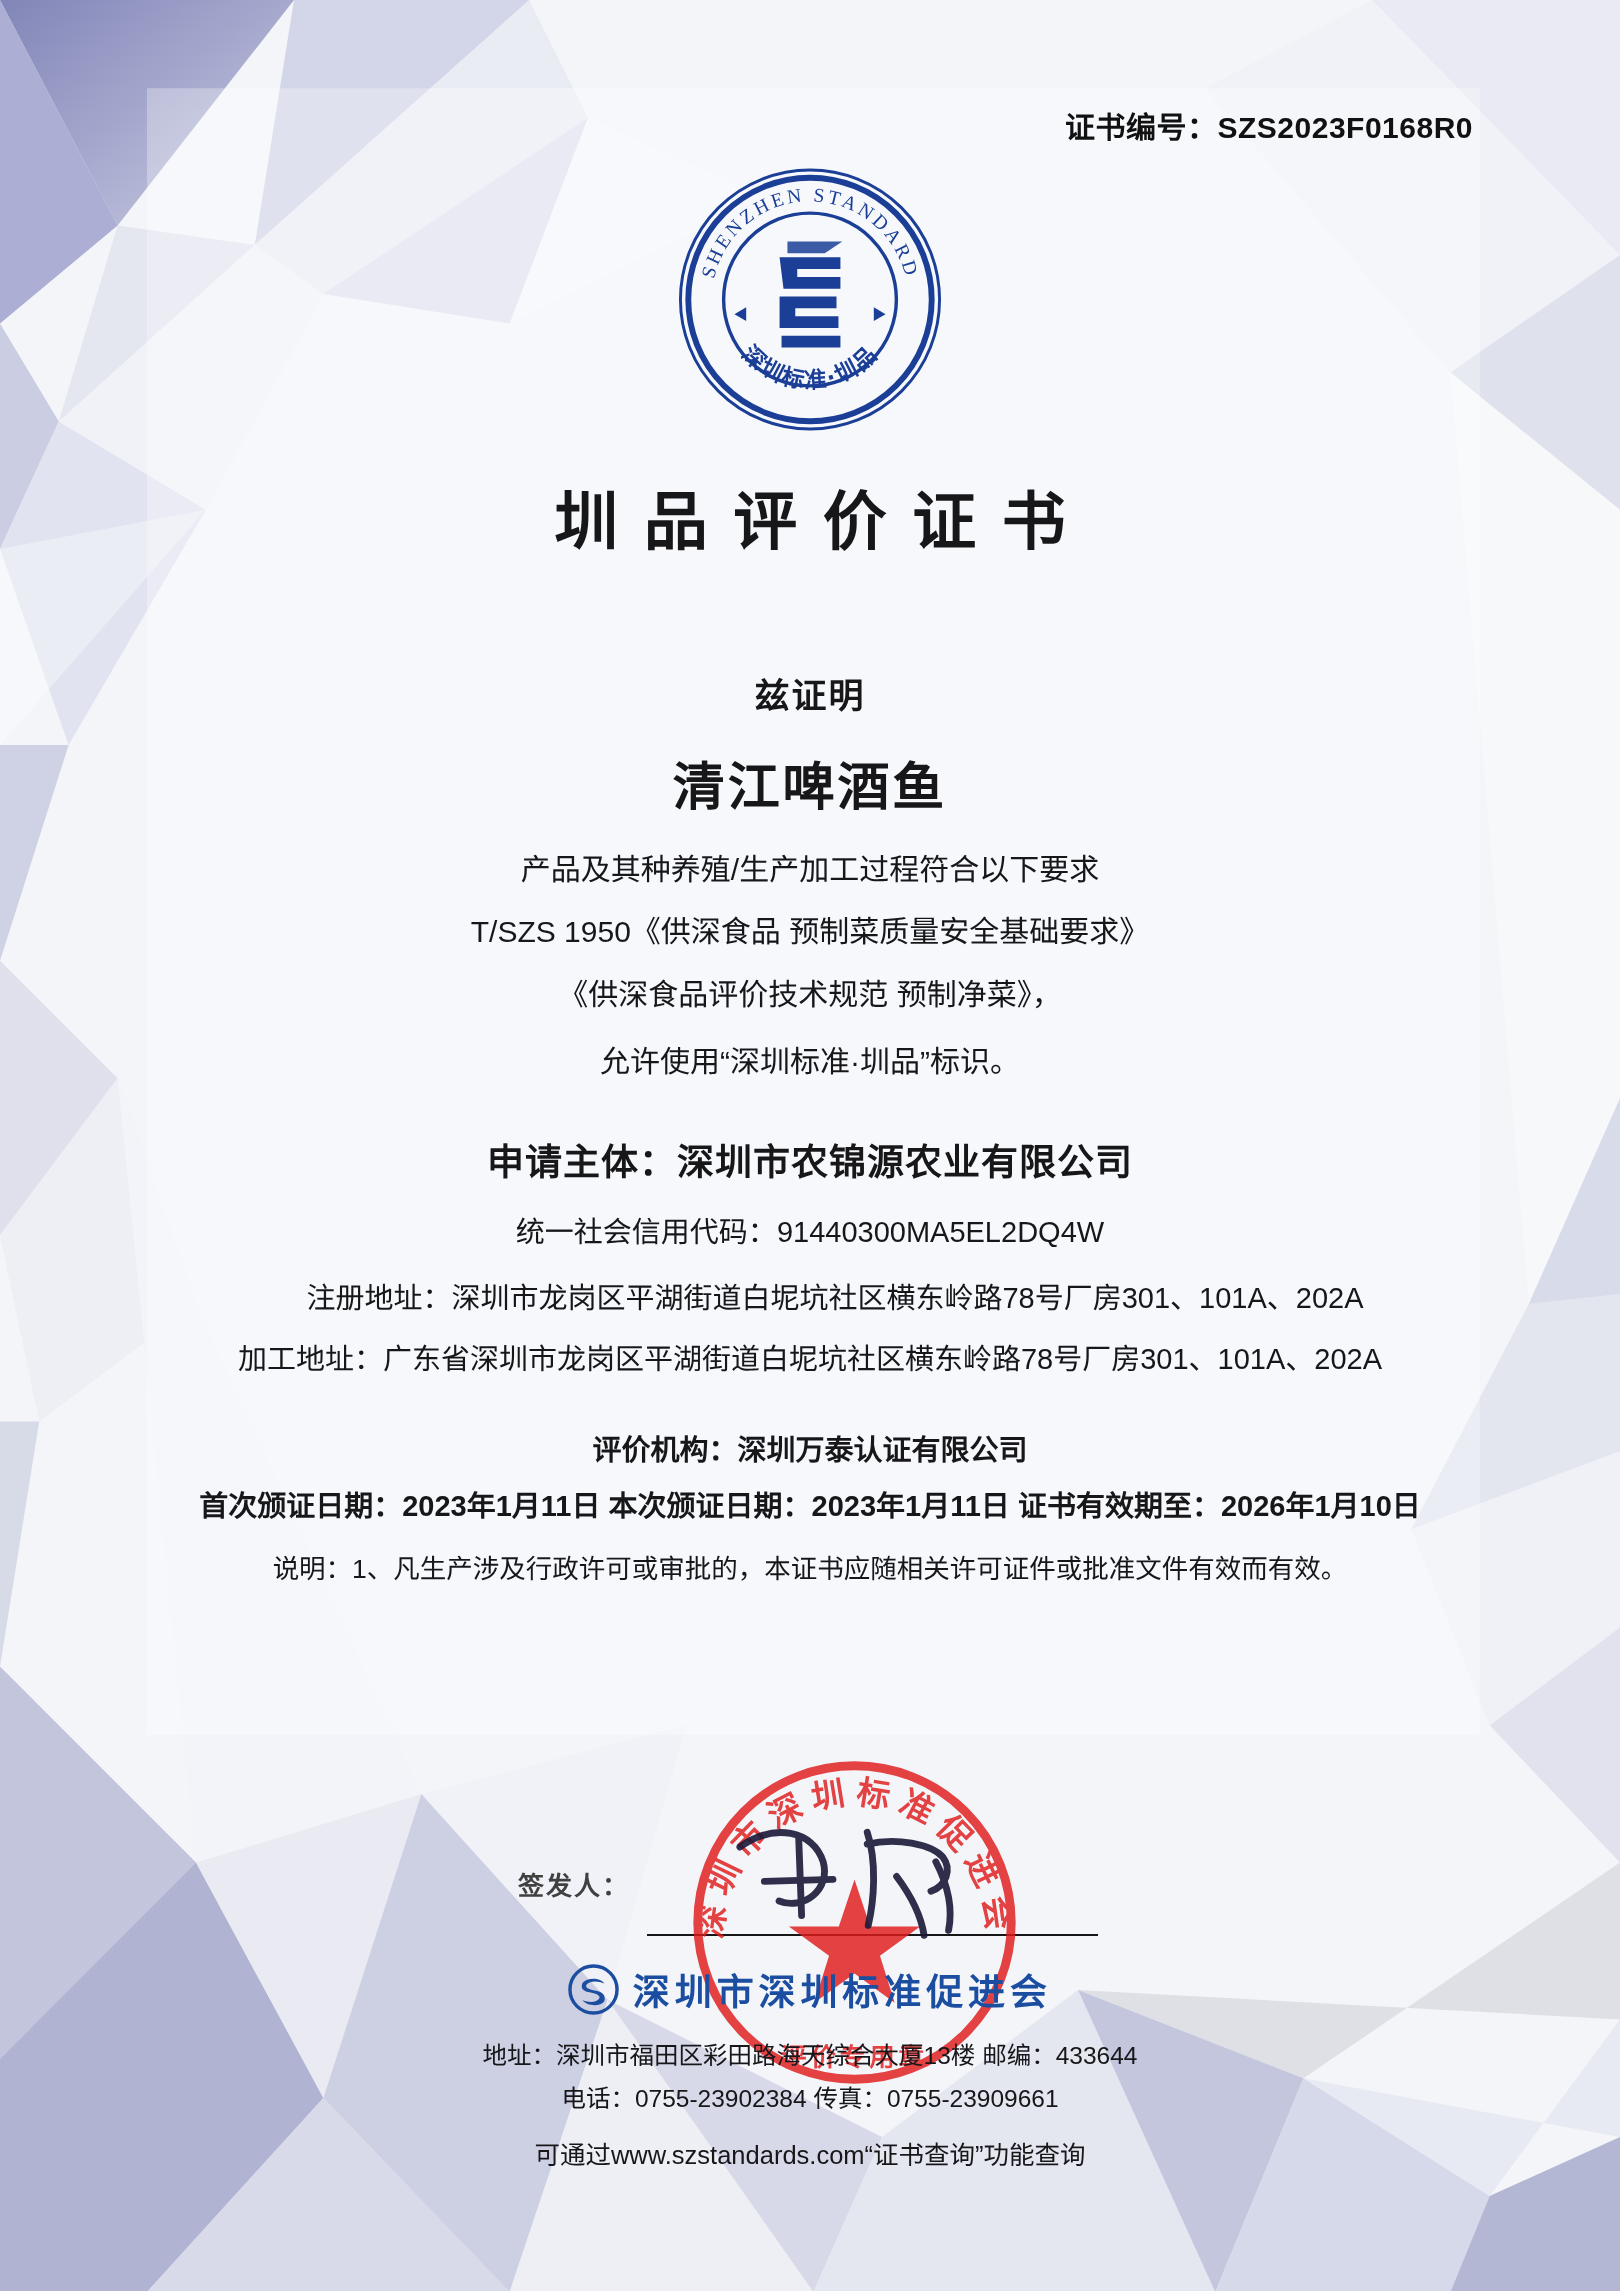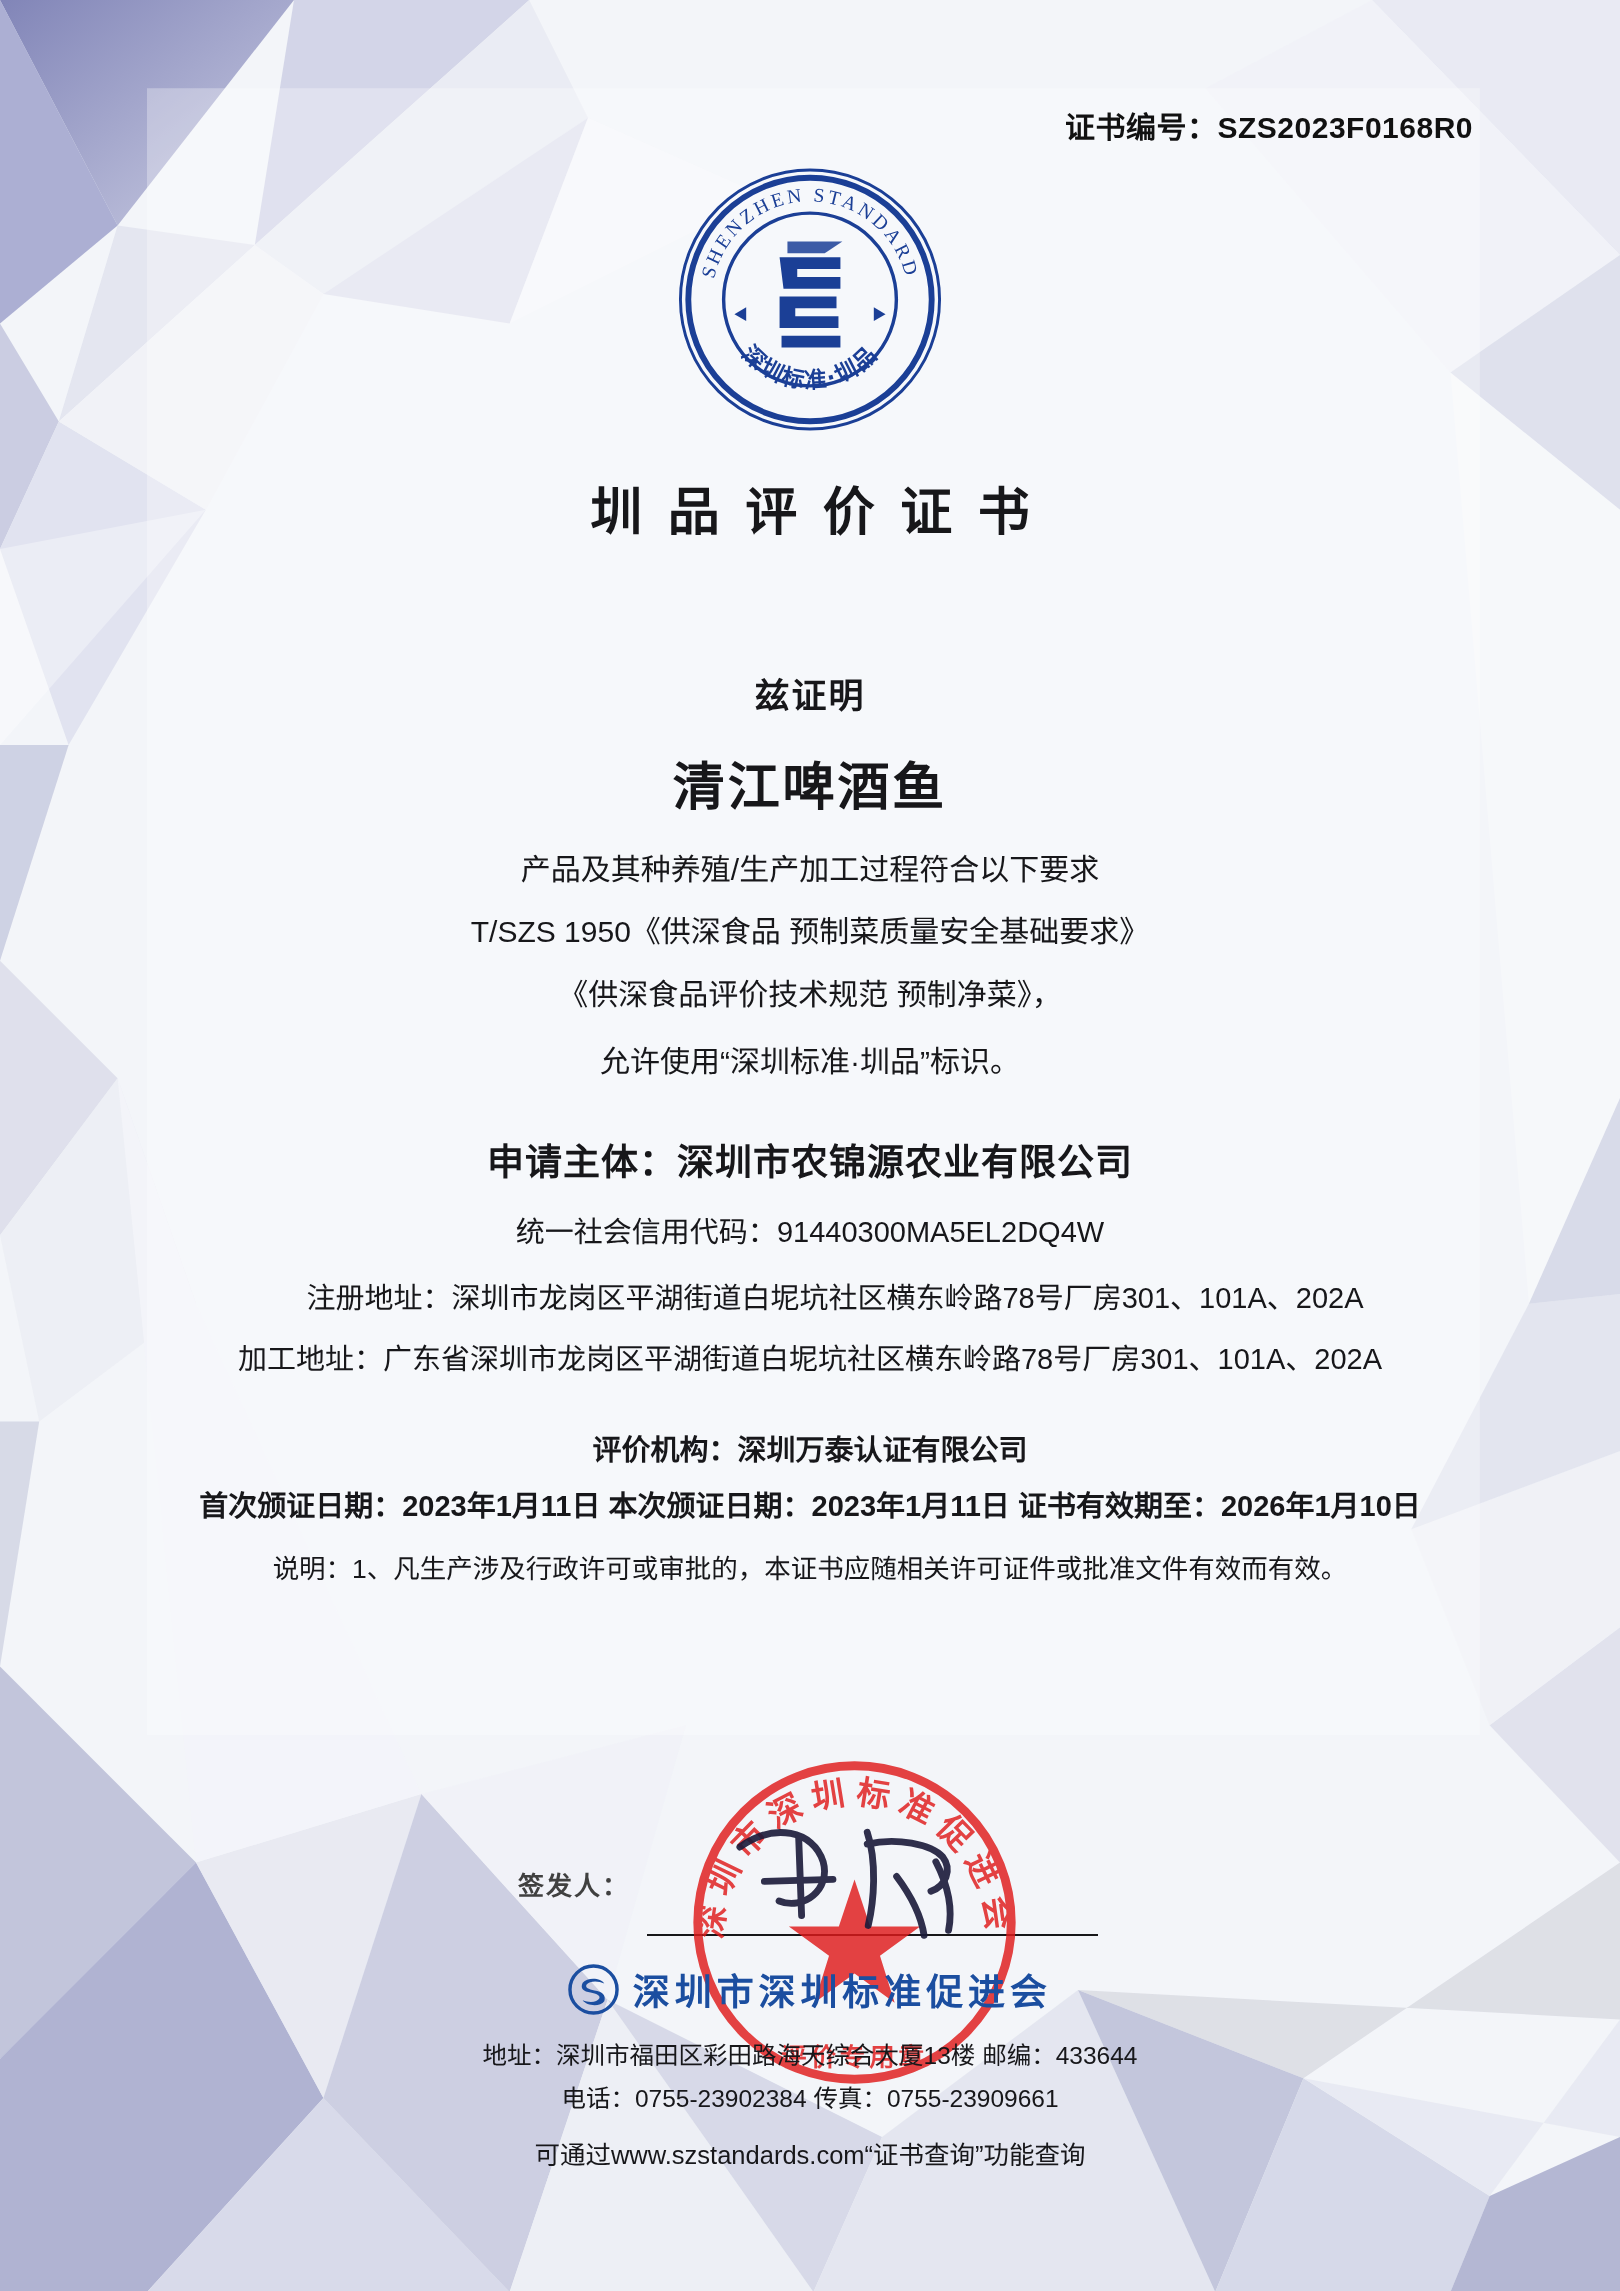--- a/index.html
+++ b/index.html
@@ -56,21 +56,21 @@
     height: 265px;
   }
 
   .title-main {
     position: absolute;
     top: 470px;
     left: 0;
     width: 100%;
     text-align: center;
     font-family: "DejaVu Sans", "Liberation Sans", sans-serif;
-    font-size: 52px;
+    font-size: 64px;
     font-weight: bold;
     letter-spacing: 25.5px;
     text-indent: 25.5px;
     color: #17171a;
   }
 
   .line {
     position: absolute;
     left: 0;
     width: 100%;

